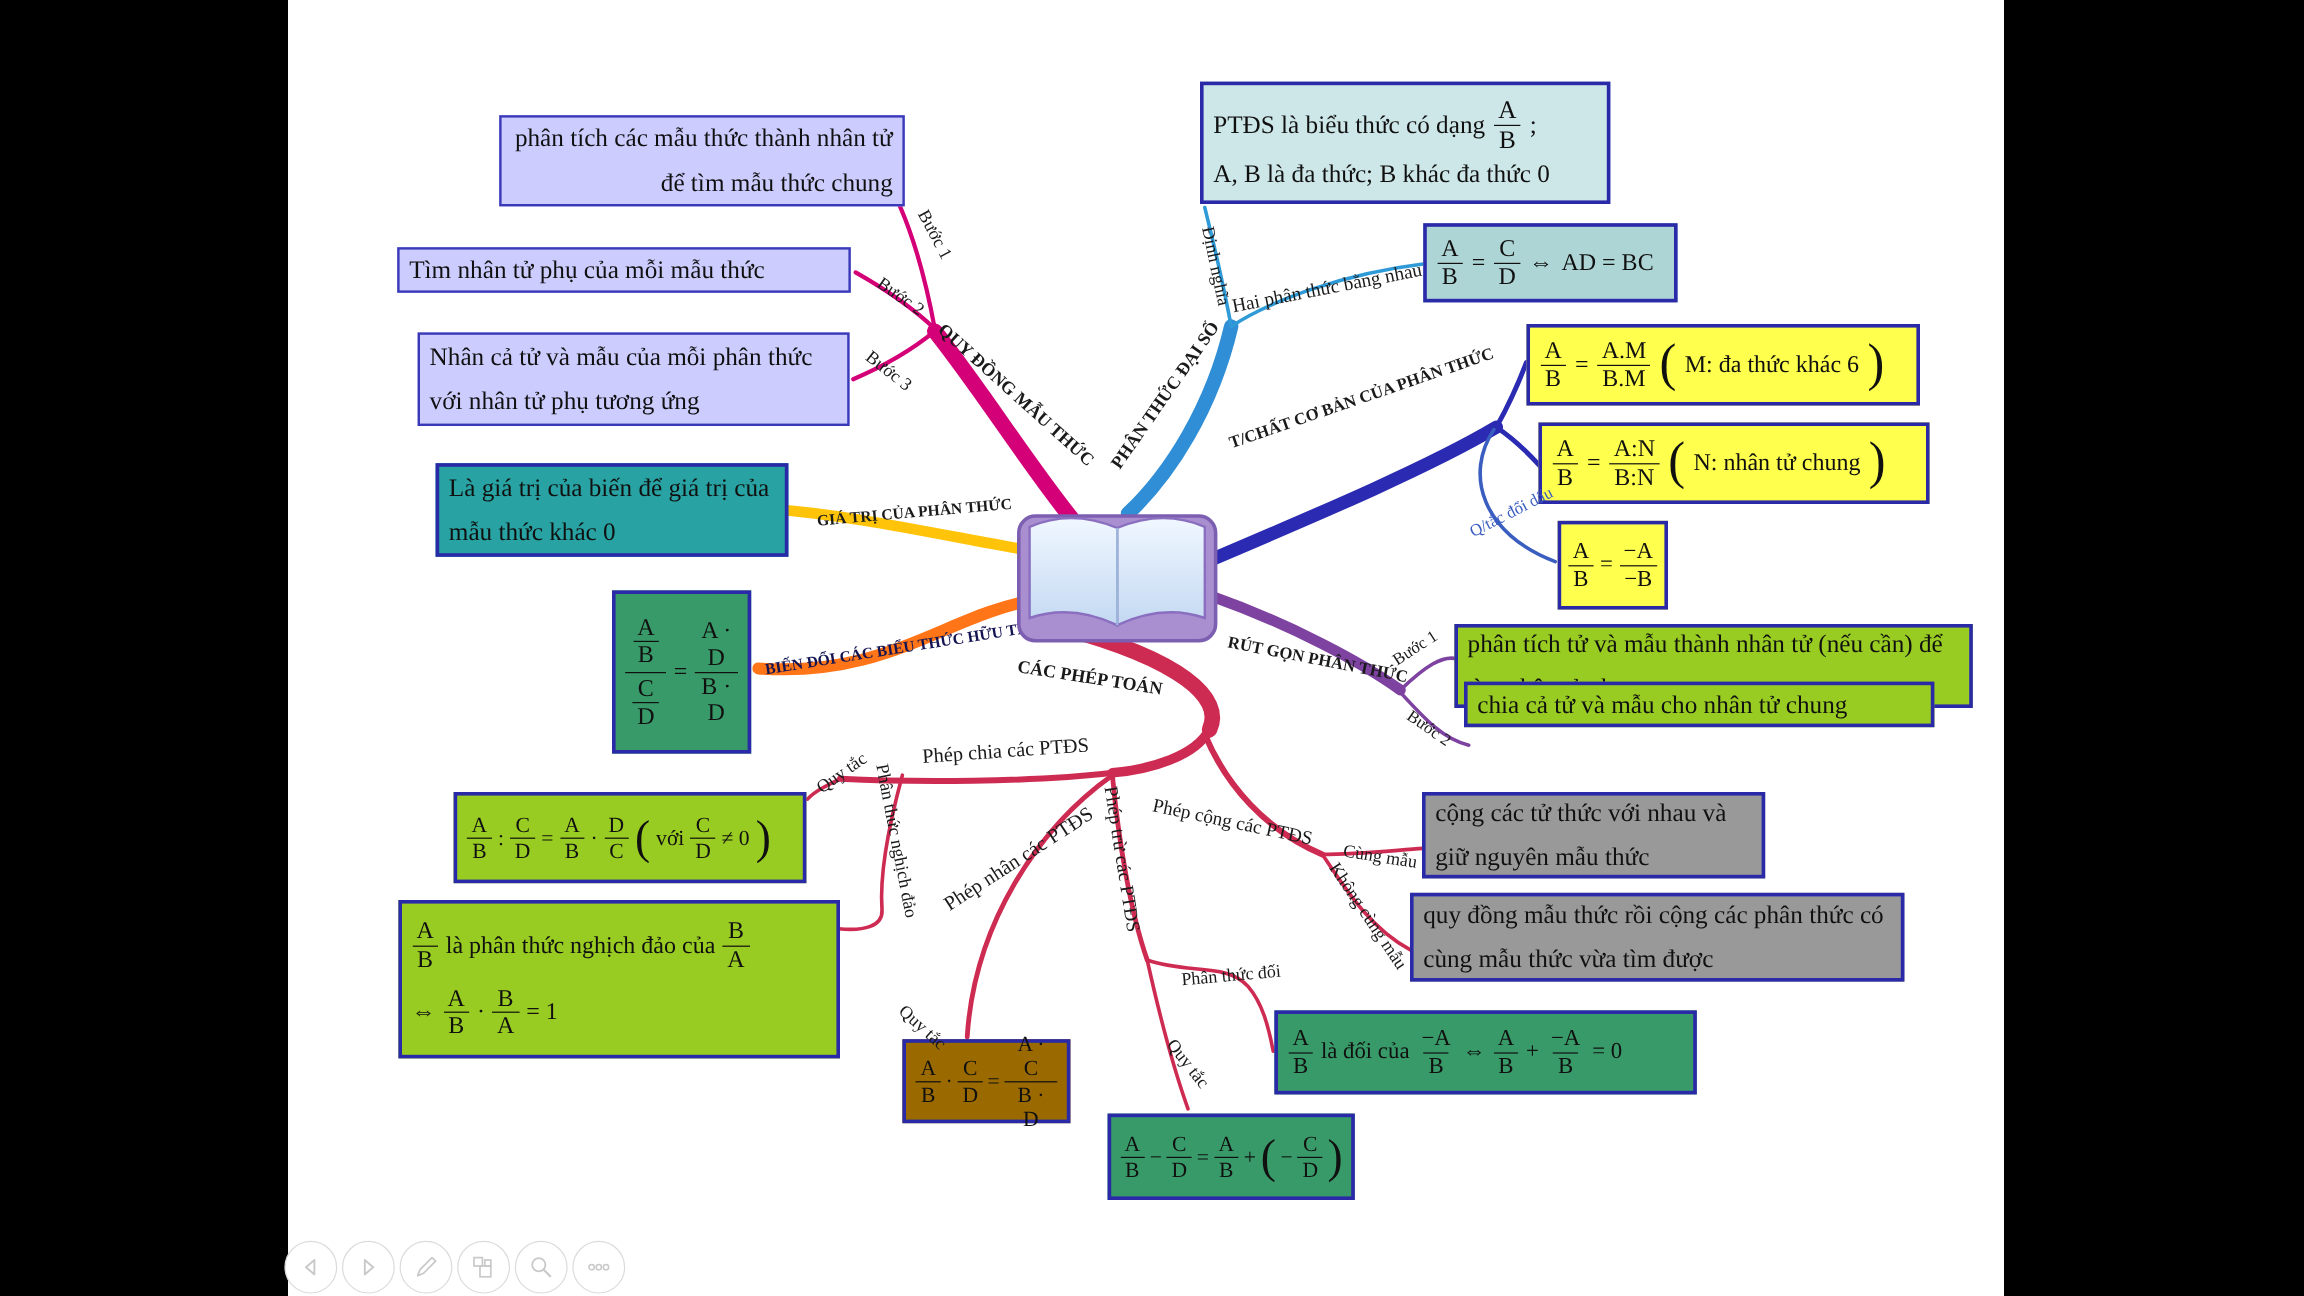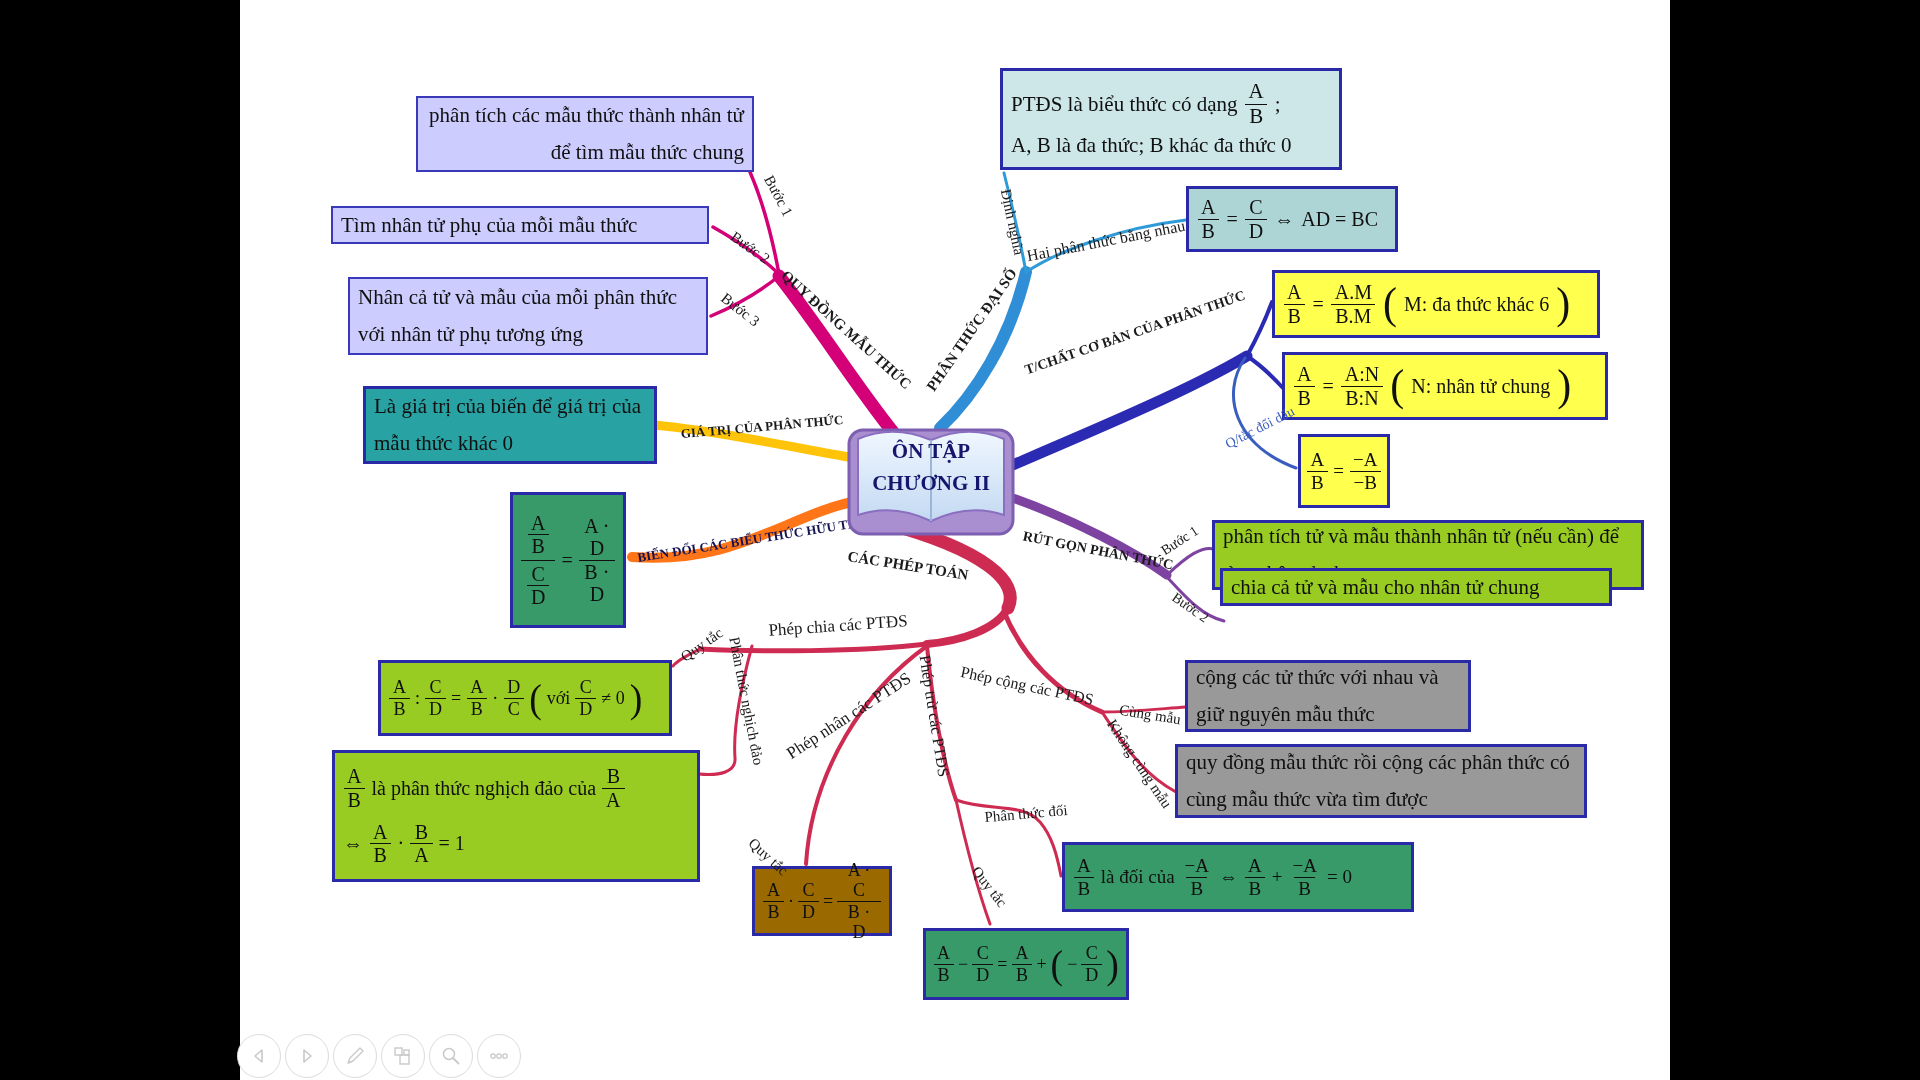--- a/index.html
+++ b/index.html
@@ -368,24 +368,20 @@
       <linearGradient id="pg" x1="0" y1="0" x2="0" y2="1">
         <stop offset="0" stop-color="#f0f7ff"></stop>
           <stop offset="1" stop-color="#c3d9f2"></stop>
       </linearGradient>
     </defs>
     <rect x="3" y="10" width="164" height="104" rx="14" fill="#a98fd0" stroke="#7d5fb2" stroke-width="3"></rect>
     <path d="M85,20 Q47,4 12,19 L12,95 Q47,83 85,101 Z" fill="url(#pg)" stroke="#8a6fc0" stroke-width="2"></path>
     <path d="M85,20 Q123,4 158,19 L158,95 Q123,83 85,101 Z" fill="url(#pg)" stroke="#8a6fc0" stroke-width="2"></path>
     <line x1="85" y1="20" x2="85" y2="101" stroke="#9bb6d8" stroke-width="2"></line>
   </svg>
-  <div class="booktitle">
-    <div>ÔN TẬP</div>
-    <div>CHƯƠNG II</div>
-  </div>
 </div>
 
 <div class="tbbtn" style="left:237px;top:1034px;">
   <svg width="20" height="20" viewBox="0 0 20 20">
       <path d="M13,4 L6,10 L13,16 Z" fill="none" stroke="#c9c9c9" stroke-width="1.6" stroke-linejoin="round"></path>
     </svg>
 </div>
 <div class="tbbtn" style="left:285px;top:1034px;">
   <svg width="20" height="20" viewBox="0 0 20 20">
       <path d="M7,4 L14,10 L7,16 Z" fill="none" stroke="#c9c9c9" stroke-width="1.6" stroke-linejoin="round"></path>

